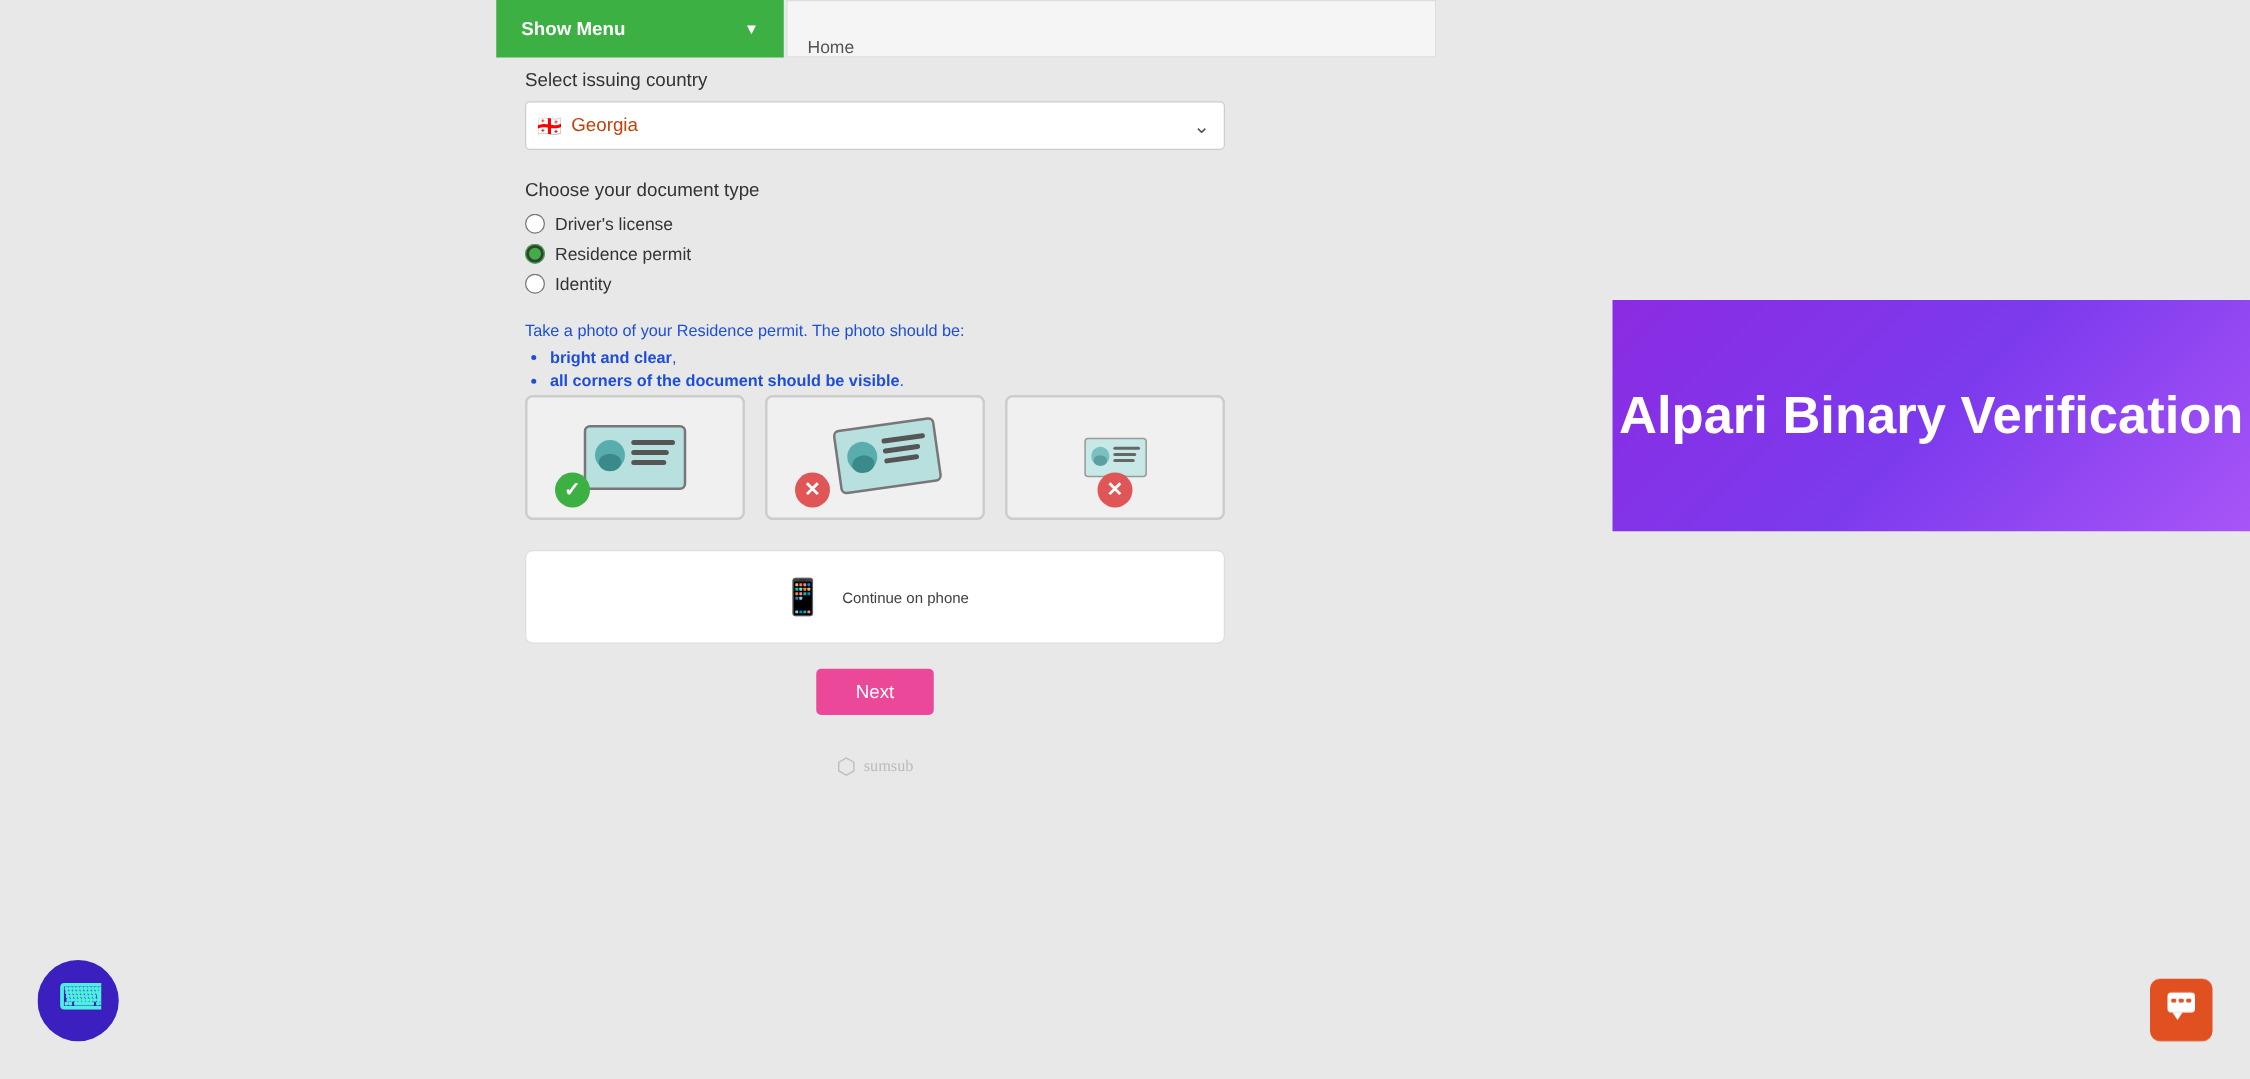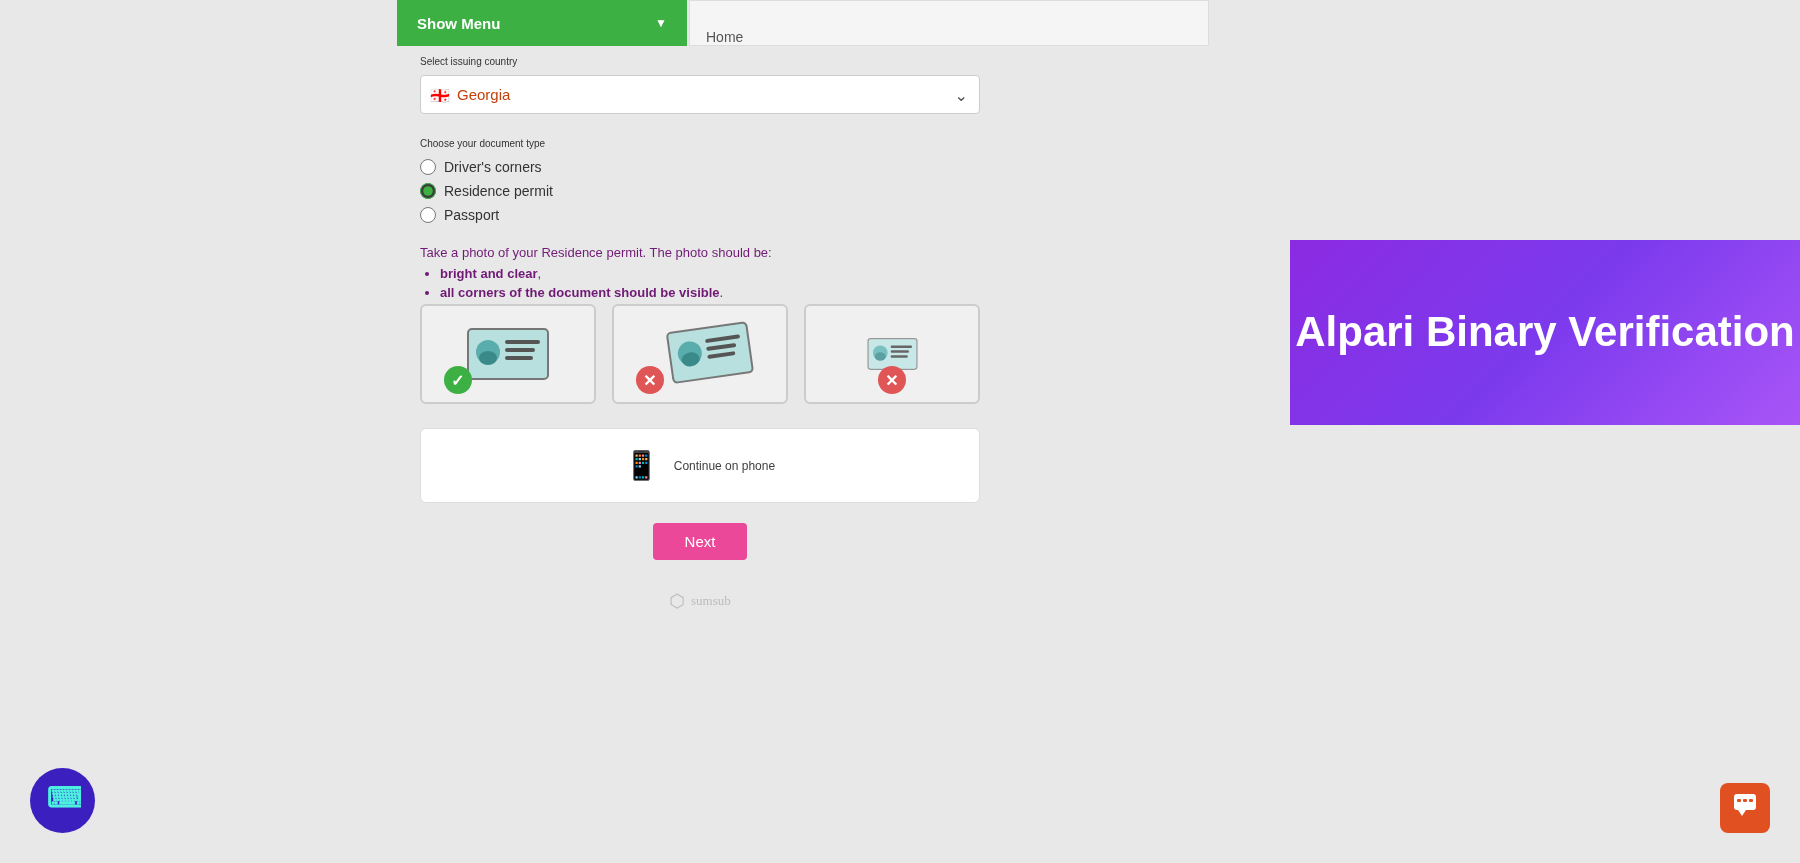--- a/index.html
+++ b/index.html
@@ -23,21 +23,21 @@
       background: #3cb043;
       color: white;
       border: none;
       font-size: 15px;
       font-weight: bold;
       padding: 0 20px;
       cursor: pointer;
       display: flex;
       align-items: center;
       justify-content: space-between;
-      width: 290px;
+      width: 230px;
       margin-left: 397px;
     }
     .show-menu-btn .chevron {
       font-size: 12px;
       margin-left: 8px;
     }
     .home-bar {
       background: #f5f5f5;
       display: flex;
       align-items: flex-end;
@@ -59,21 +59,21 @@
     .page-title {
       text-align: center;
       font-size: 20px;
       font-weight: normal;
       color: #333;
       margin-bottom: 28px;
       margin-top: 20px;
     }
 
     .section-label {
-      font-size: 10px;
+      font-size: 15px;
       color: #333;
       margin-bottom: 8px;
       font-weight: normal;
     }
 
     
     .country-select-wrapper {
       position: relative;
       margin-bottom: 24px;
     }
@@ -124,21 +124,21 @@
     }
     .radio-item input[type="radio"] {
       accent-color: #3cb043;
       width: 16px;
       height: 16px;
     }
 
     
     .photo-instructions {
       font-size: 13px;
-      color: #701a75;
+      color: #1d4ed8;
     }
     .photo-instructions ul {
       margin-top: 6px;
       padding-left: 20px;
     }
     .photo-instructions li {
       margin-bottom: 4px;
     }
     .photo-instructions li strong {
       font-weight: bold;
@@ -321,29 +321,29 @@
       <option>Georgia</option>
     </select>
     <span class="country-chevron">⌄</span>
   </div>
 
   <div class="doc-type-section">
     <div class="section-label">Choose your document type</div>
     <div class="radio-group">
       <label class="radio-item">
         <input type="radio" name="doctype" style="">
-        <span>Driver's corners</span>
+        <span>Driver's license</span>
       </label>
       <label class="radio-item">
         <input type="radio" name="doctype" checked="" style="">
         <span>Residence permit</span>
       </label>
       <label class="radio-item">
         <input type="radio" name="doctype" style="">
-        <span>Passport</span>
+        <span>Identity</span>
       </label>
     </div>
   </div>
 
   <div class="photo-instructions">
     <p>Take a photo of your Residence permit. The photo should be:</p>
     <ul>
       <li><strong>bright and clear</strong>,</li>
       <li><strong>all corners of the document should be visible</strong>.</li>
     </ul>

